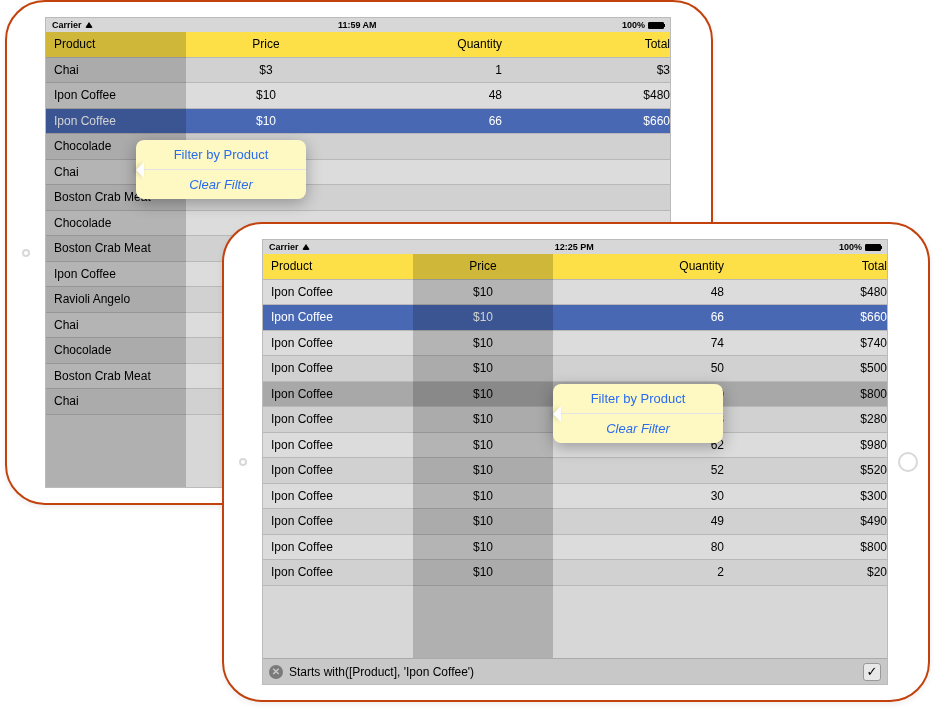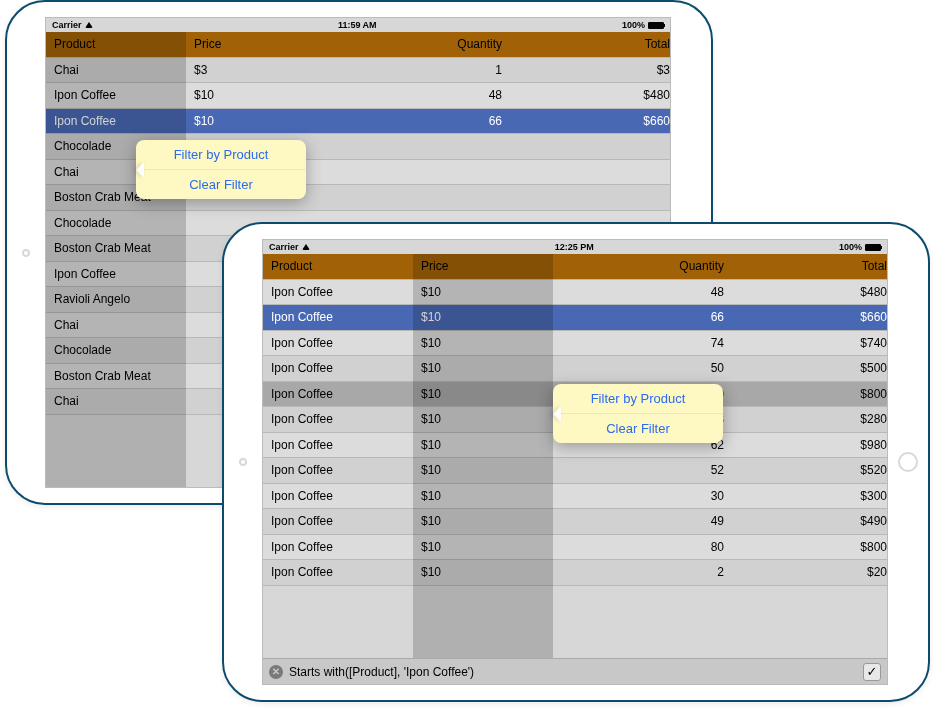--- a/index.html
+++ b/index.html
@@ -7,21 +7,21 @@
     font-family: -apple-system, "Helvetica Neue", Arial, sans-serif;
     background: #ffffff;
     width: 942px;
     height: 710px;
     position: relative;
     overflow: hidden;
   }
   .device {
     position: absolute;
     background: #ffffff;
-    border: 2px solid #0c4a6e;
+    border: 2px solid #c2410c;
     border-radius: 40px;
     box-shadow: 0 2px 6px rgba(0,0,0,0.08);
     display: flex;
     align-items: center;
   }
   .device.back {
     left: 5px; top: 0;
     width: 708px; height: 505px;
   }
   .device.front {
@@ -87,31 +87,31 @@
     height: calc(100% - 14px);
     overflow: hidden;
     font-size: 12px;
   }
   .thead, .trow {
     display: flex;
     height: 25.5px;
     align-items: center;
     border-bottom: 1px solid #b8b8b8;
   }
-  .thead { background: #a16207; font-weight: 400; }
+  .thead { background: #fde047; font-weight: 400; }
   .trow.even { background: #dcdcdc; }
   .trow.odd  { background: #d1d1d1; }
   .trow.sel  { background: #4968b4; color: #fff; }
   .cell {
     padding: 0 8px;
     white-space: nowrap;
     overflow: hidden;
   }
   .c-prod { flex: 0 0 140px; text-align: left; }
-  .c-price { flex: 0 0 160px; text-align: left; }
+  .c-price { flex: 0 0 160px; text-align: center; }
   .c-qty { flex: 1 1 auto; text-align: right; }
   .c-total { flex: 0 0 160px; text-align: right; padding-right: 0; }
 
   .front-grid .c-prod { flex: 0 0 150px; }
   .front-grid .c-price { flex: 0 0 140px; }
   .front-grid .c-qty { flex: 1 1 auto; }
   .front-grid .c-total { flex: 0 0 155px; }
 
   .shade {
     position: absolute;
@@ -128,21 +128,21 @@
     box-shadow: 0 4px 16px rgba(0,0,0,0.3);
     font-size: 13px;
     color: #2a6bf0;
     width: 170px;
     z-index: 10;
   }
   .popover .item {
     text-align: center;
     padding: 7px 0;
   }
-  .popover .item + .item { border-top: 1px solid #e4e4e4; }
+  .popover .item + .item { border-top: 1px solid #e4e4e4; font-style: italic; }
   .popover.left::before {
     content: "";
     position: absolute;
     left: -8px; top: 50%;
     margin-top: -8px;
     border: 8px solid transparent;
     border-right-color: #fdfdfd;
     filter: drop-shadow(-2px 0 2px rgba(0,0,0,0.15));
   }
   .back-pop { left: 90px; top: 108px; }

